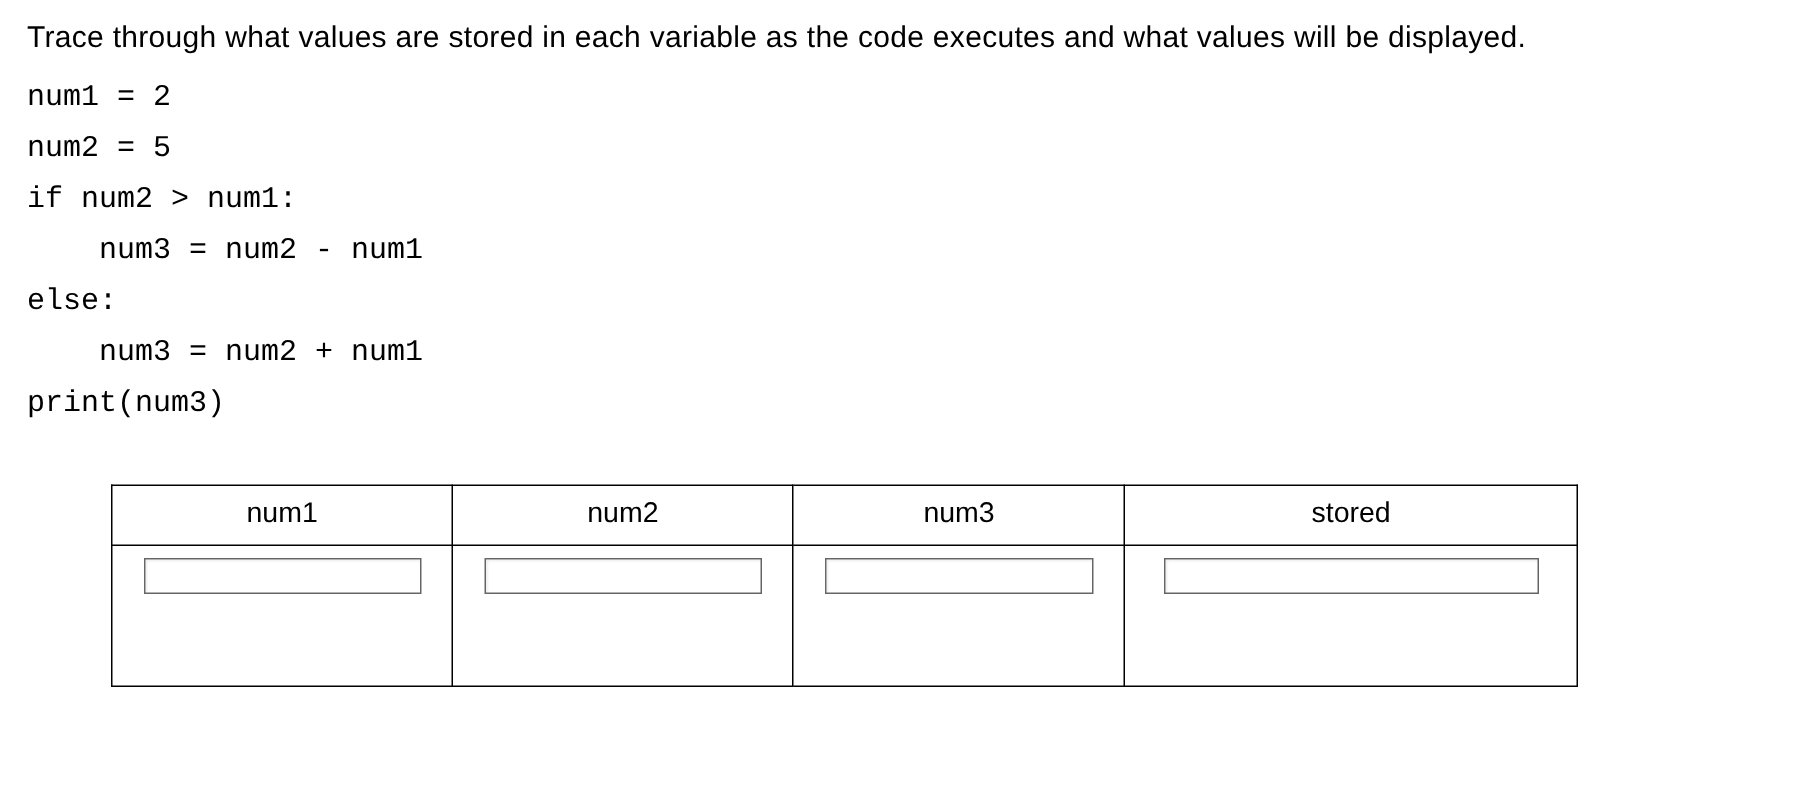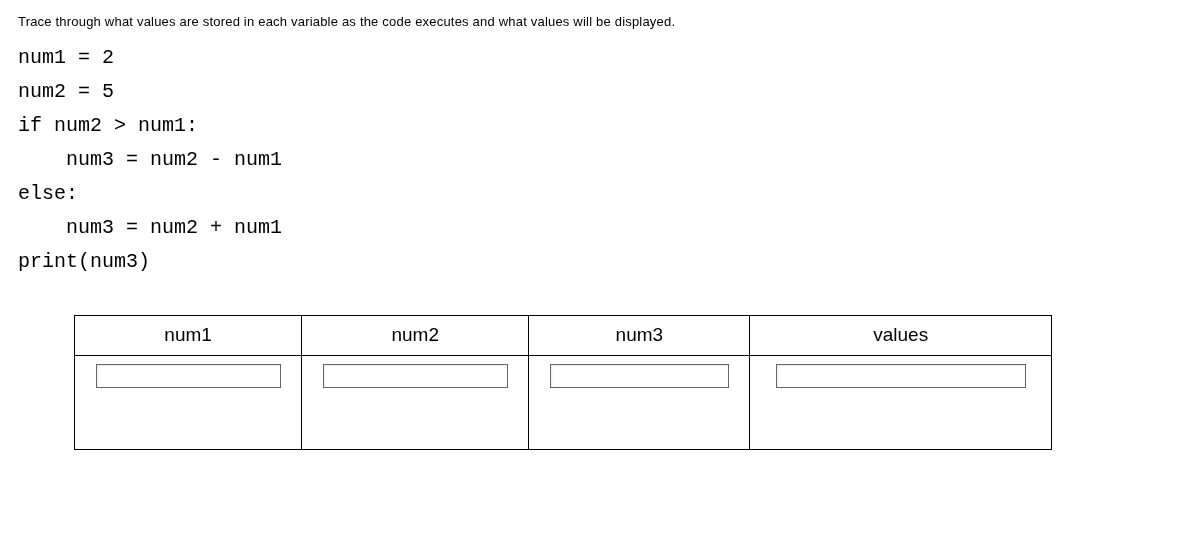--- a/index.html
+++ b/index.html
@@ -10,21 +10,21 @@
     body {
       font-family: Arial, Helvetica, sans-serif;
       font-size: 19px;
       color: #000;
       background: #fff;
       padding: 14px 18px;
       width: 1200px;
     }
     .instruction {
       font-family: Arial, Helvetica, sans-serif;
-      font-size: 13px;
+      font-size: 20px;
       margin-bottom: 12px;
       letter-spacing: 0.2px;
     }
     .code {
       font-family: "Courier New", Courier, monospace;
       font-size: 20px;
       line-height: 1.7;
       white-space: pre;
       margin-bottom: 36px;
     }
@@ -79,21 +79,21 @@
 <span>else:</span>
 <span>    num3 = num2 + num1</span>
 <span>print(num3)</span></div>
 
 <table class="trace-table">
   <thead>
     <tr>
       <th class="col-num1">num1</th>
       <th class="col-num2">num2</th>
       <th class="col-num3">num3</th>
-      <th class="col-output">values</th>
+      <th class="col-output">stored</th>
     </tr>
   </thead>
   <tbody>
     <tr class="row2">
       <td>
         <input type="text" class="input-box" value="" style="">
       </td>
       <td>
         <input type="text" class="input-box" value="" style="">
       </td>

